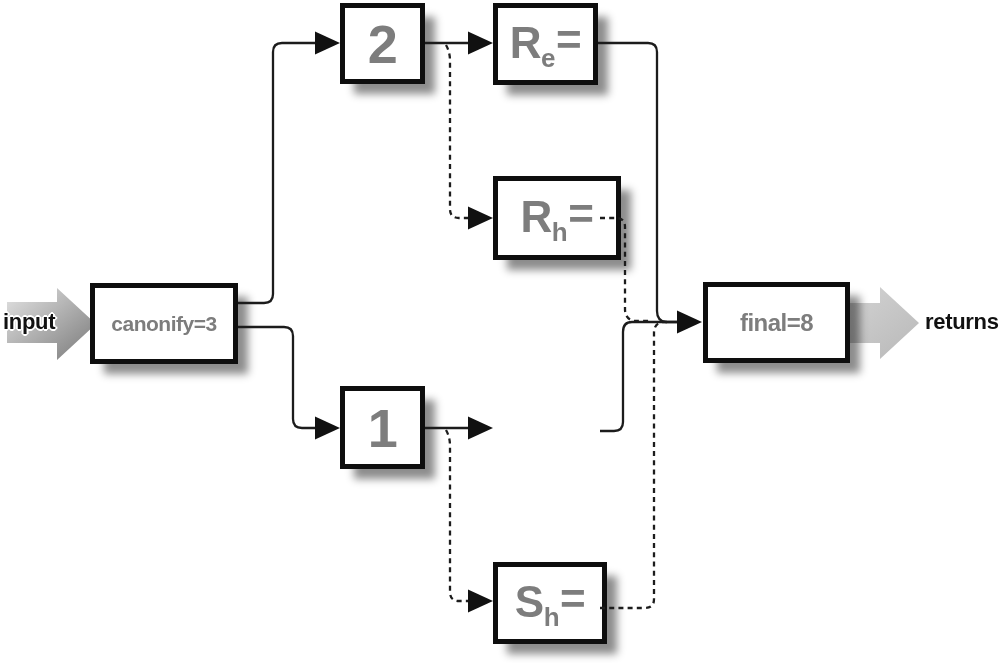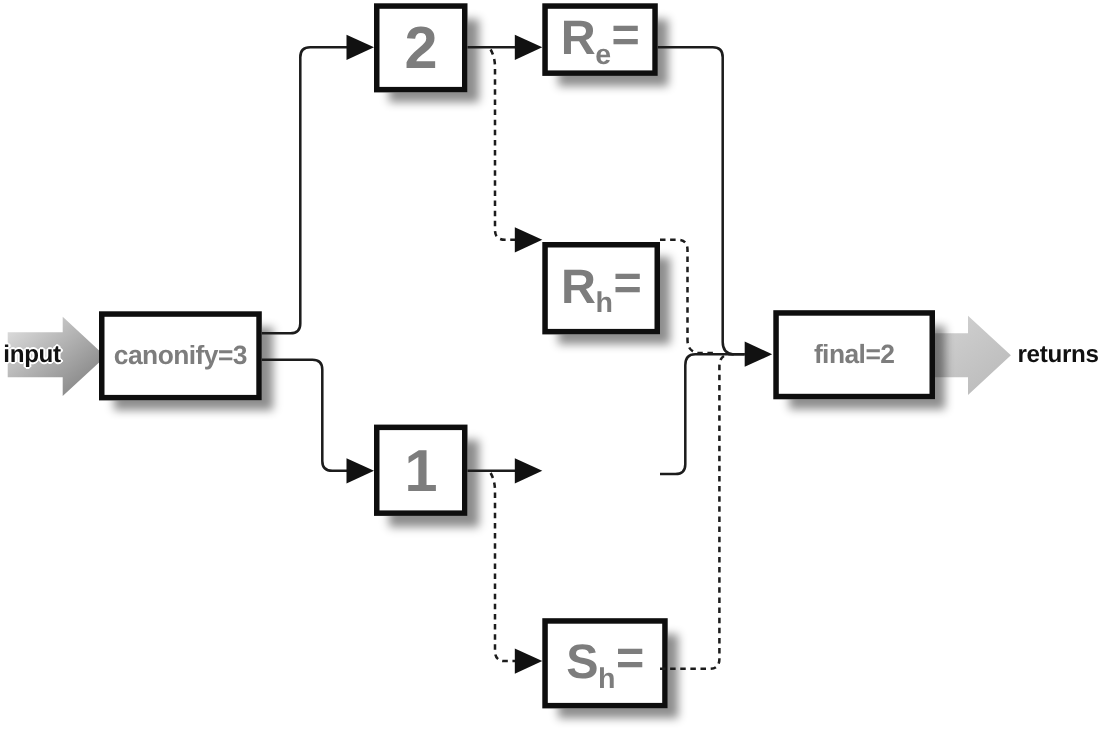--- a/index.html
+++ b/index.html
@@ -12,26 +12,26 @@
   #connector-layer { z-index:3; }
 
   .node {
     position:absolute; box-sizing:border-box; background:#ffffff;
     border:5px solid #0e0e0e;
     box-shadow:12px 12px 8px -2px rgba(0,0,0,0.45);
     display:flex; align-items:center; justify-content:center;
     color:#7d7d7d; font-weight:bold; z-index:2;
     letter-spacing:-0.5px;
   }
-  #node-canonify { left:90px;  top:283px; width:148px; height:81px; font-size:24px; }
+  #node-canonify { left:90px;  top:283px; width:148px; height:81px; font-size:21px; }
   #node-final    { left:703px; top:282px; width:147px; height:81px; font-size:24px; }
   #node-2        { left:340px; top:3px;   width:85px;  height:81px; font-size:54px; }
   #node-1        { left:340px; top:386px; width:85px;  height:83px; font-size:54px; }
-  #node-re       { left:493px; top:3px;   width:105px; height:66px; }
-  #node-rh       { left:493px; top:176px; width:107px; height:84px;margin-top:44px; }
+  #node-re       { left:493px; top:3px;   width:105px; height:82px; }
+  #node-rh       { left:493px; top:176px; width:128px; height:84px; }
   #node-se       { left:493px; top:386px; width:107px; height:83px; }
   #node-sh       { left:493px; top:562px; width:114px; height:82px; }
   .node-math { font-size:44px; }
   .node-math sub { font-size:26px; vertical-align:-9px; margin-right:1px; }
   .node-math .eq { vertical-align:3px; }
 
   .flow-label {
     position:absolute; z-index:4; font-weight:bold; font-size:22px;
     color:#111111; letter-spacing:-0.3px;
   }
@@ -72,21 +72,21 @@
   <div class="node node-math" id="node-re">
     <span><span>R</span><sub>e</sub><span class="eq">=</span></span>
   </div>
   <div class="node node-math" id="node-rh">
     <span><span>R</span><sub>h</sub><span class="eq">=</span></span>
   </div>
   <div class="node node-math" id="node-sh">
     <span><span>S</span><sub>h</sub><span class="eq">=</span></span>
   </div>
   <div class="node" id="node-final">
-    <span>final=2</span>
+    <span>final=8</span>
   </div>
 
   <svg id="connector-layer" class="layer" width="1000" height="663">
     <g fill="none" stroke="#1c1c1c" stroke-width="2.3">
       <path d="M238 303 H264 Q273 303 273 294 V52 Q273 43 282 43 H316"></path>
       <path d="M238 327 H284 Q293 327 293 336 V419 Q293 428 302 428 H316"></path>
       <path d="M425 43 H469"></path>
       <path d="M425 428 H469"></path>
       <path d="M598 43 H648 Q657 43 657 52 V311 Q657 321 666 322 H677"></path>
       <path d="M600 431 H614 Q623 431 623 422 V332 Q623 322 632 322 H677"></path>

